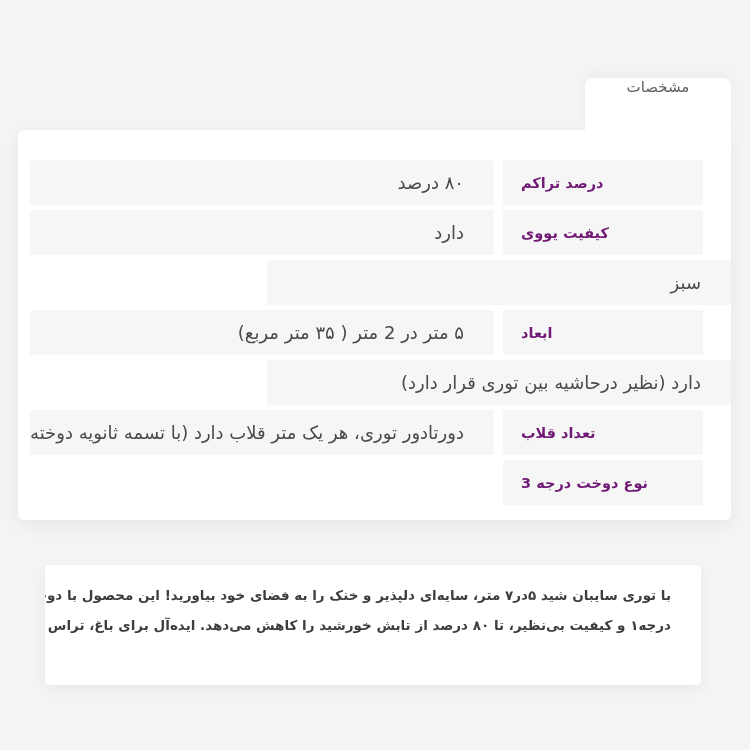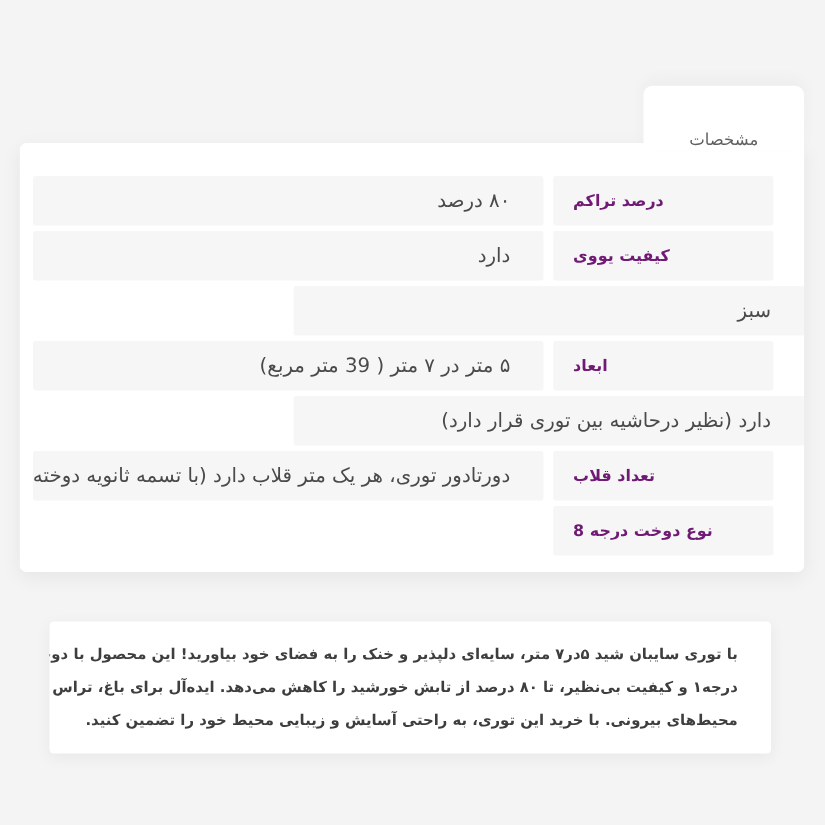--- a/index.html
+++ b/index.html
@@ -13,21 +13,21 @@
     direction: rtl;
     position: relative;
     overflow: hidden;
   }
   .tab {
     position: absolute;
     top: 78px; left: 585px;
     width: 146px; height: 58px;
     background: #ffffff;
     border-radius: 8px 8px 0 0;
-    display: flex; align-items: flex-end; justify-content: center;
+    display: flex; align-items: flex-start; justify-content: center;
     font-size: 15px; color: #606060; font-weight: 500;
     z-index: 3;
     box-shadow: 0 -6px 14px rgba(0,0,0,0.03);
   }
   .spec-card {
     position: absolute;
     top: 130px; left: 18px;
     width: 713px; height: 390px;
     background: #ffffff;
     border-radius: 6px;
@@ -92,31 +92,30 @@
   </div>
   <div class="spec-row">
     <div class="spec-label">کیفیت یووی</div>
     <div class="spec-value">دارد</div>
   </div>
   <div class="spec-row">
     <div class="spec-value">سبز</div>
   </div>
   <div class="spec-row">
     <div class="spec-label">ابعاد</div>
-    <div class="spec-value">۵ متر در ۷ متر ( 39 متر مربع)</div>
+    <div class="spec-value">۵ متر در 2 متر ( ۳۵ متر مربع)</div>
   </div>
   <div class="spec-row">
     <div class="spec-value">دارد (نظیر درحاشیه بین توری قرار دارد)</div>
   </div>
   <div class="spec-row">
     <div class="spec-label">تعداد قلاب</div>
     <div class="spec-value">دورتادور توری، هر یک متر قلاب دارد (با تسمه ثانویه دوخته شده)</div>
   </div>
   <div class="spec-row">
-    <div class="spec-label">نوع دوخت درجه 8</div>
+    <div class="spec-label">نوع دوخت درجه 3</div>
   </div>
 </div>
 
 <div class="desc-card">
   <div class="desc-line">با توری سایبان شید ۵در۷ متر، سایه‌ای دلپذیر و خنک را به فضای خود بیاورید! این محصول با دوخت</div>
   <div class="desc-line">درجه۱ و کیفیت بی‌نظیر، تا ۸۰ درصد از تابش خورشید را کاهش می‌دهد. ایده‌آل برای باغ، تراس و</div>
-  <div class="desc-line">محیط‌های بیرونی. با خرید این توری، به راحتی آسایش و زیبایی محیط خود را تضمین کنید.</div>
 </div>
 
 </body></html>

